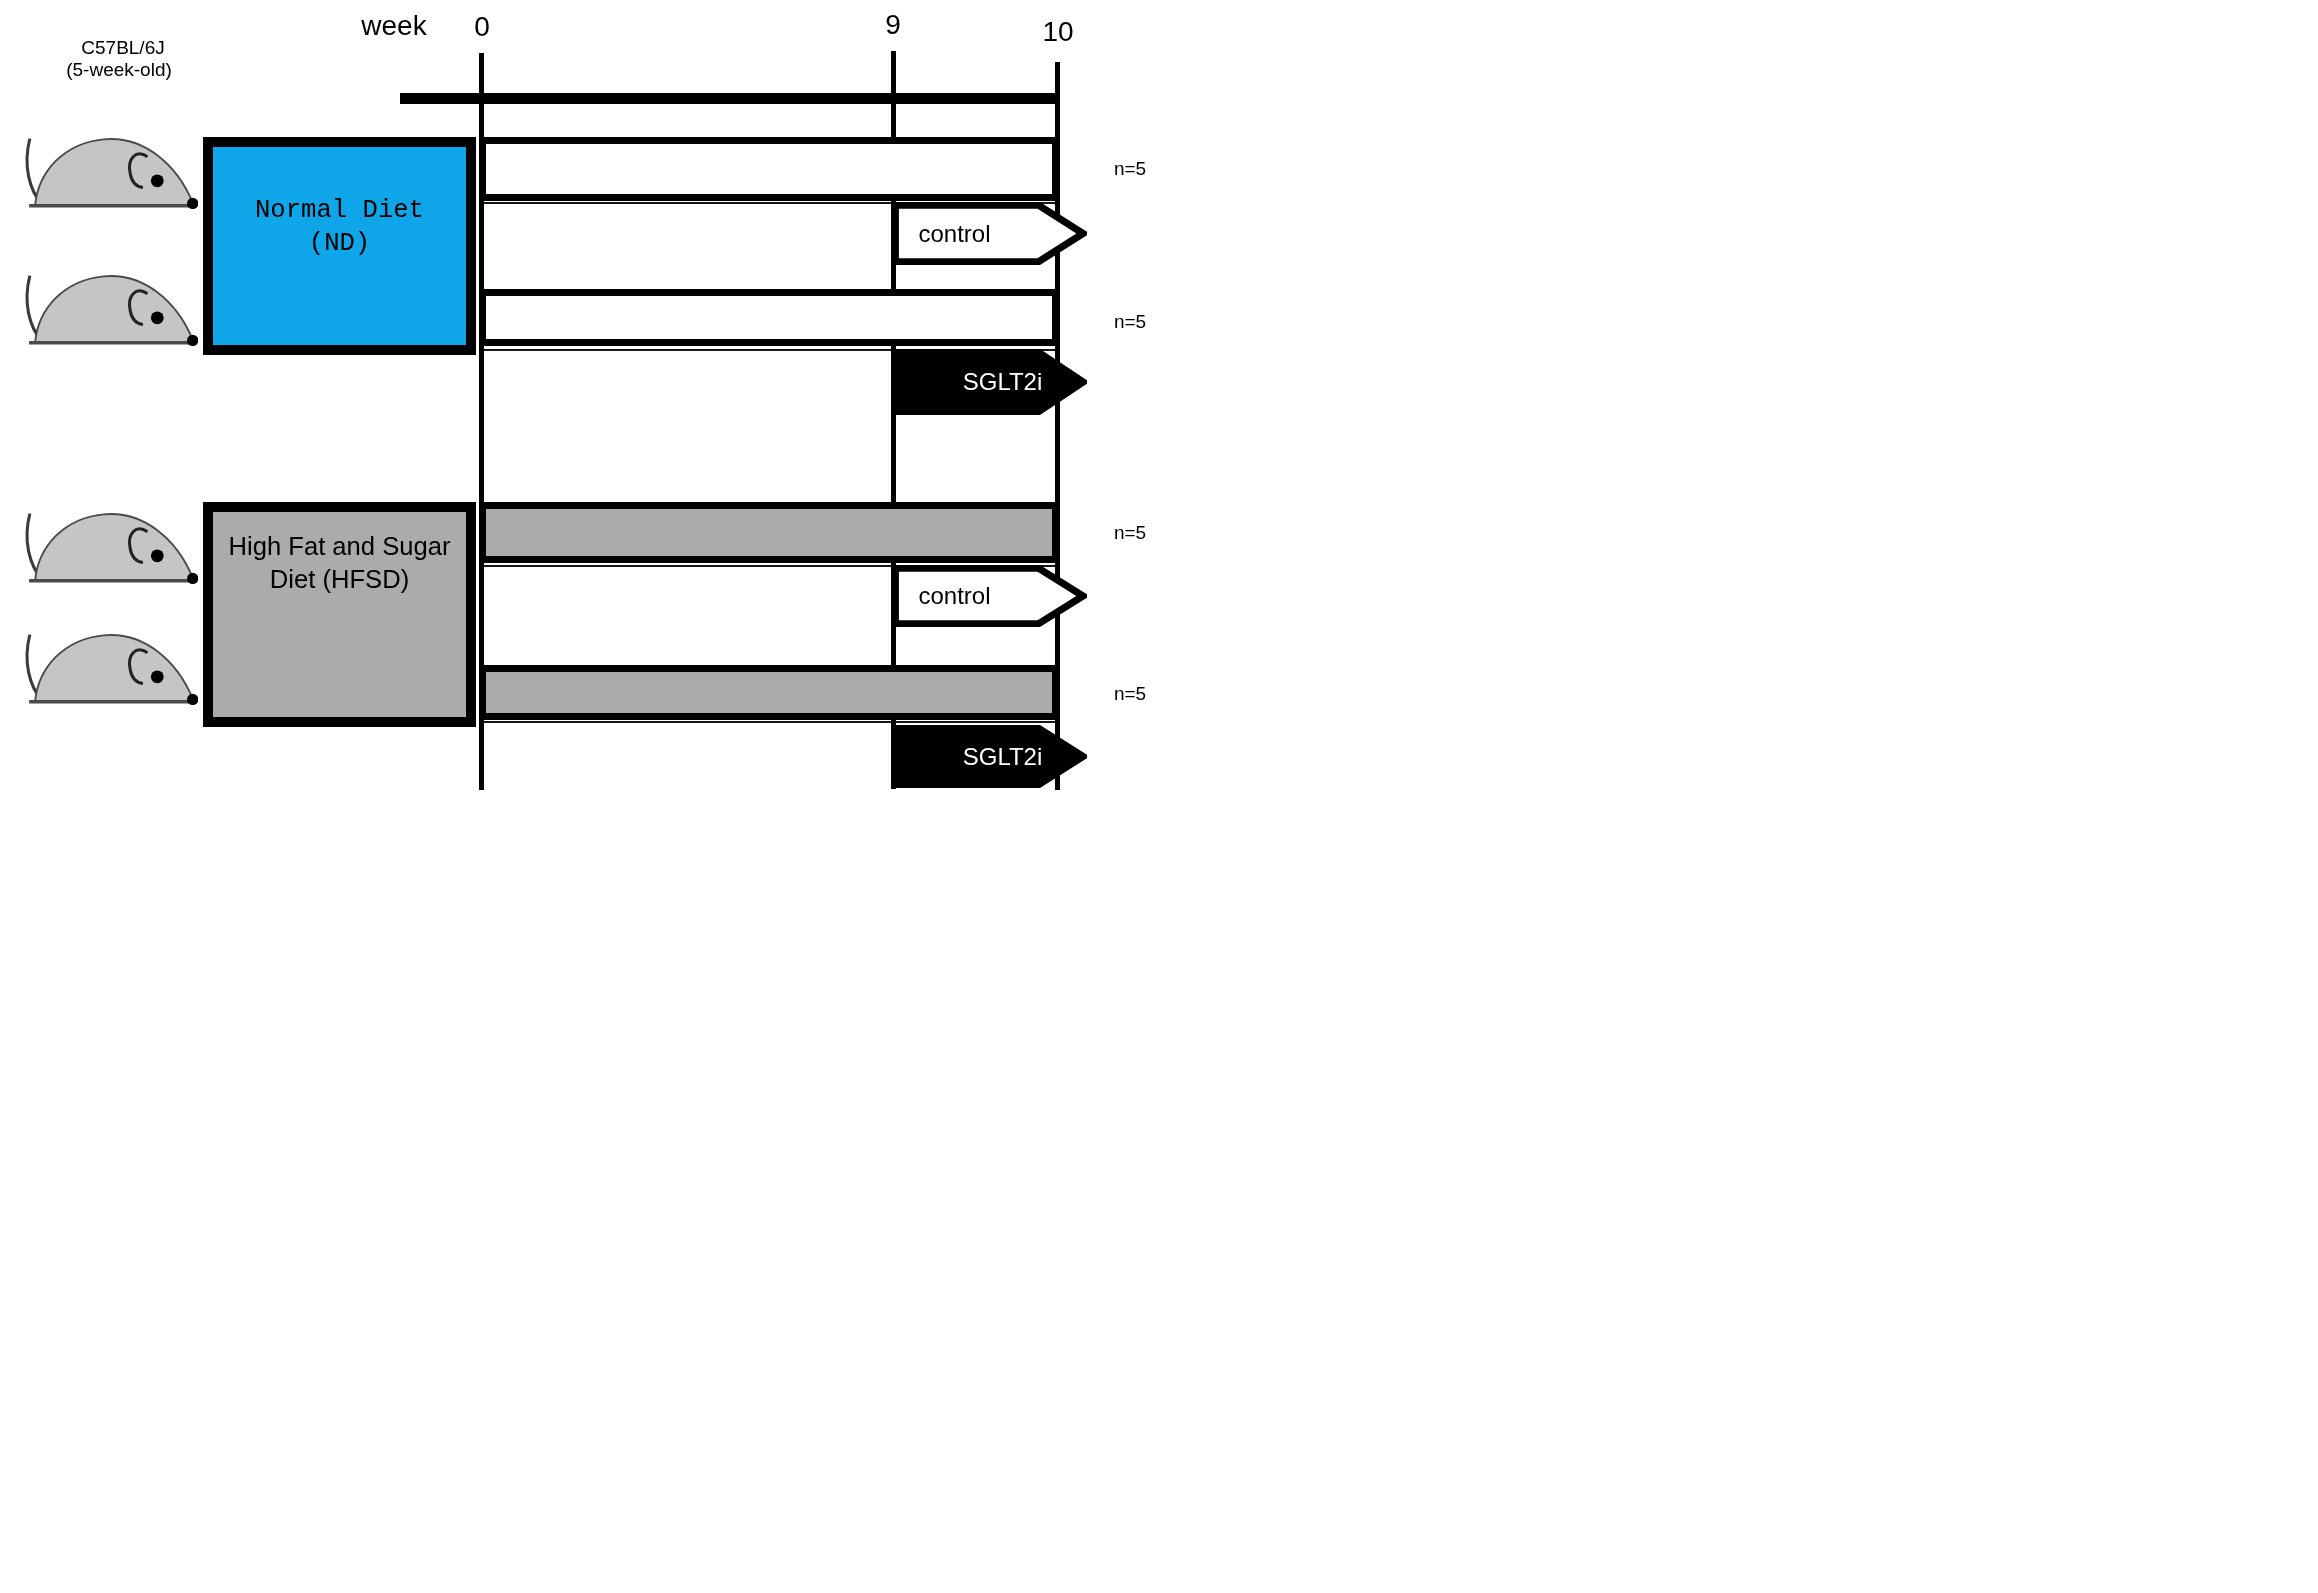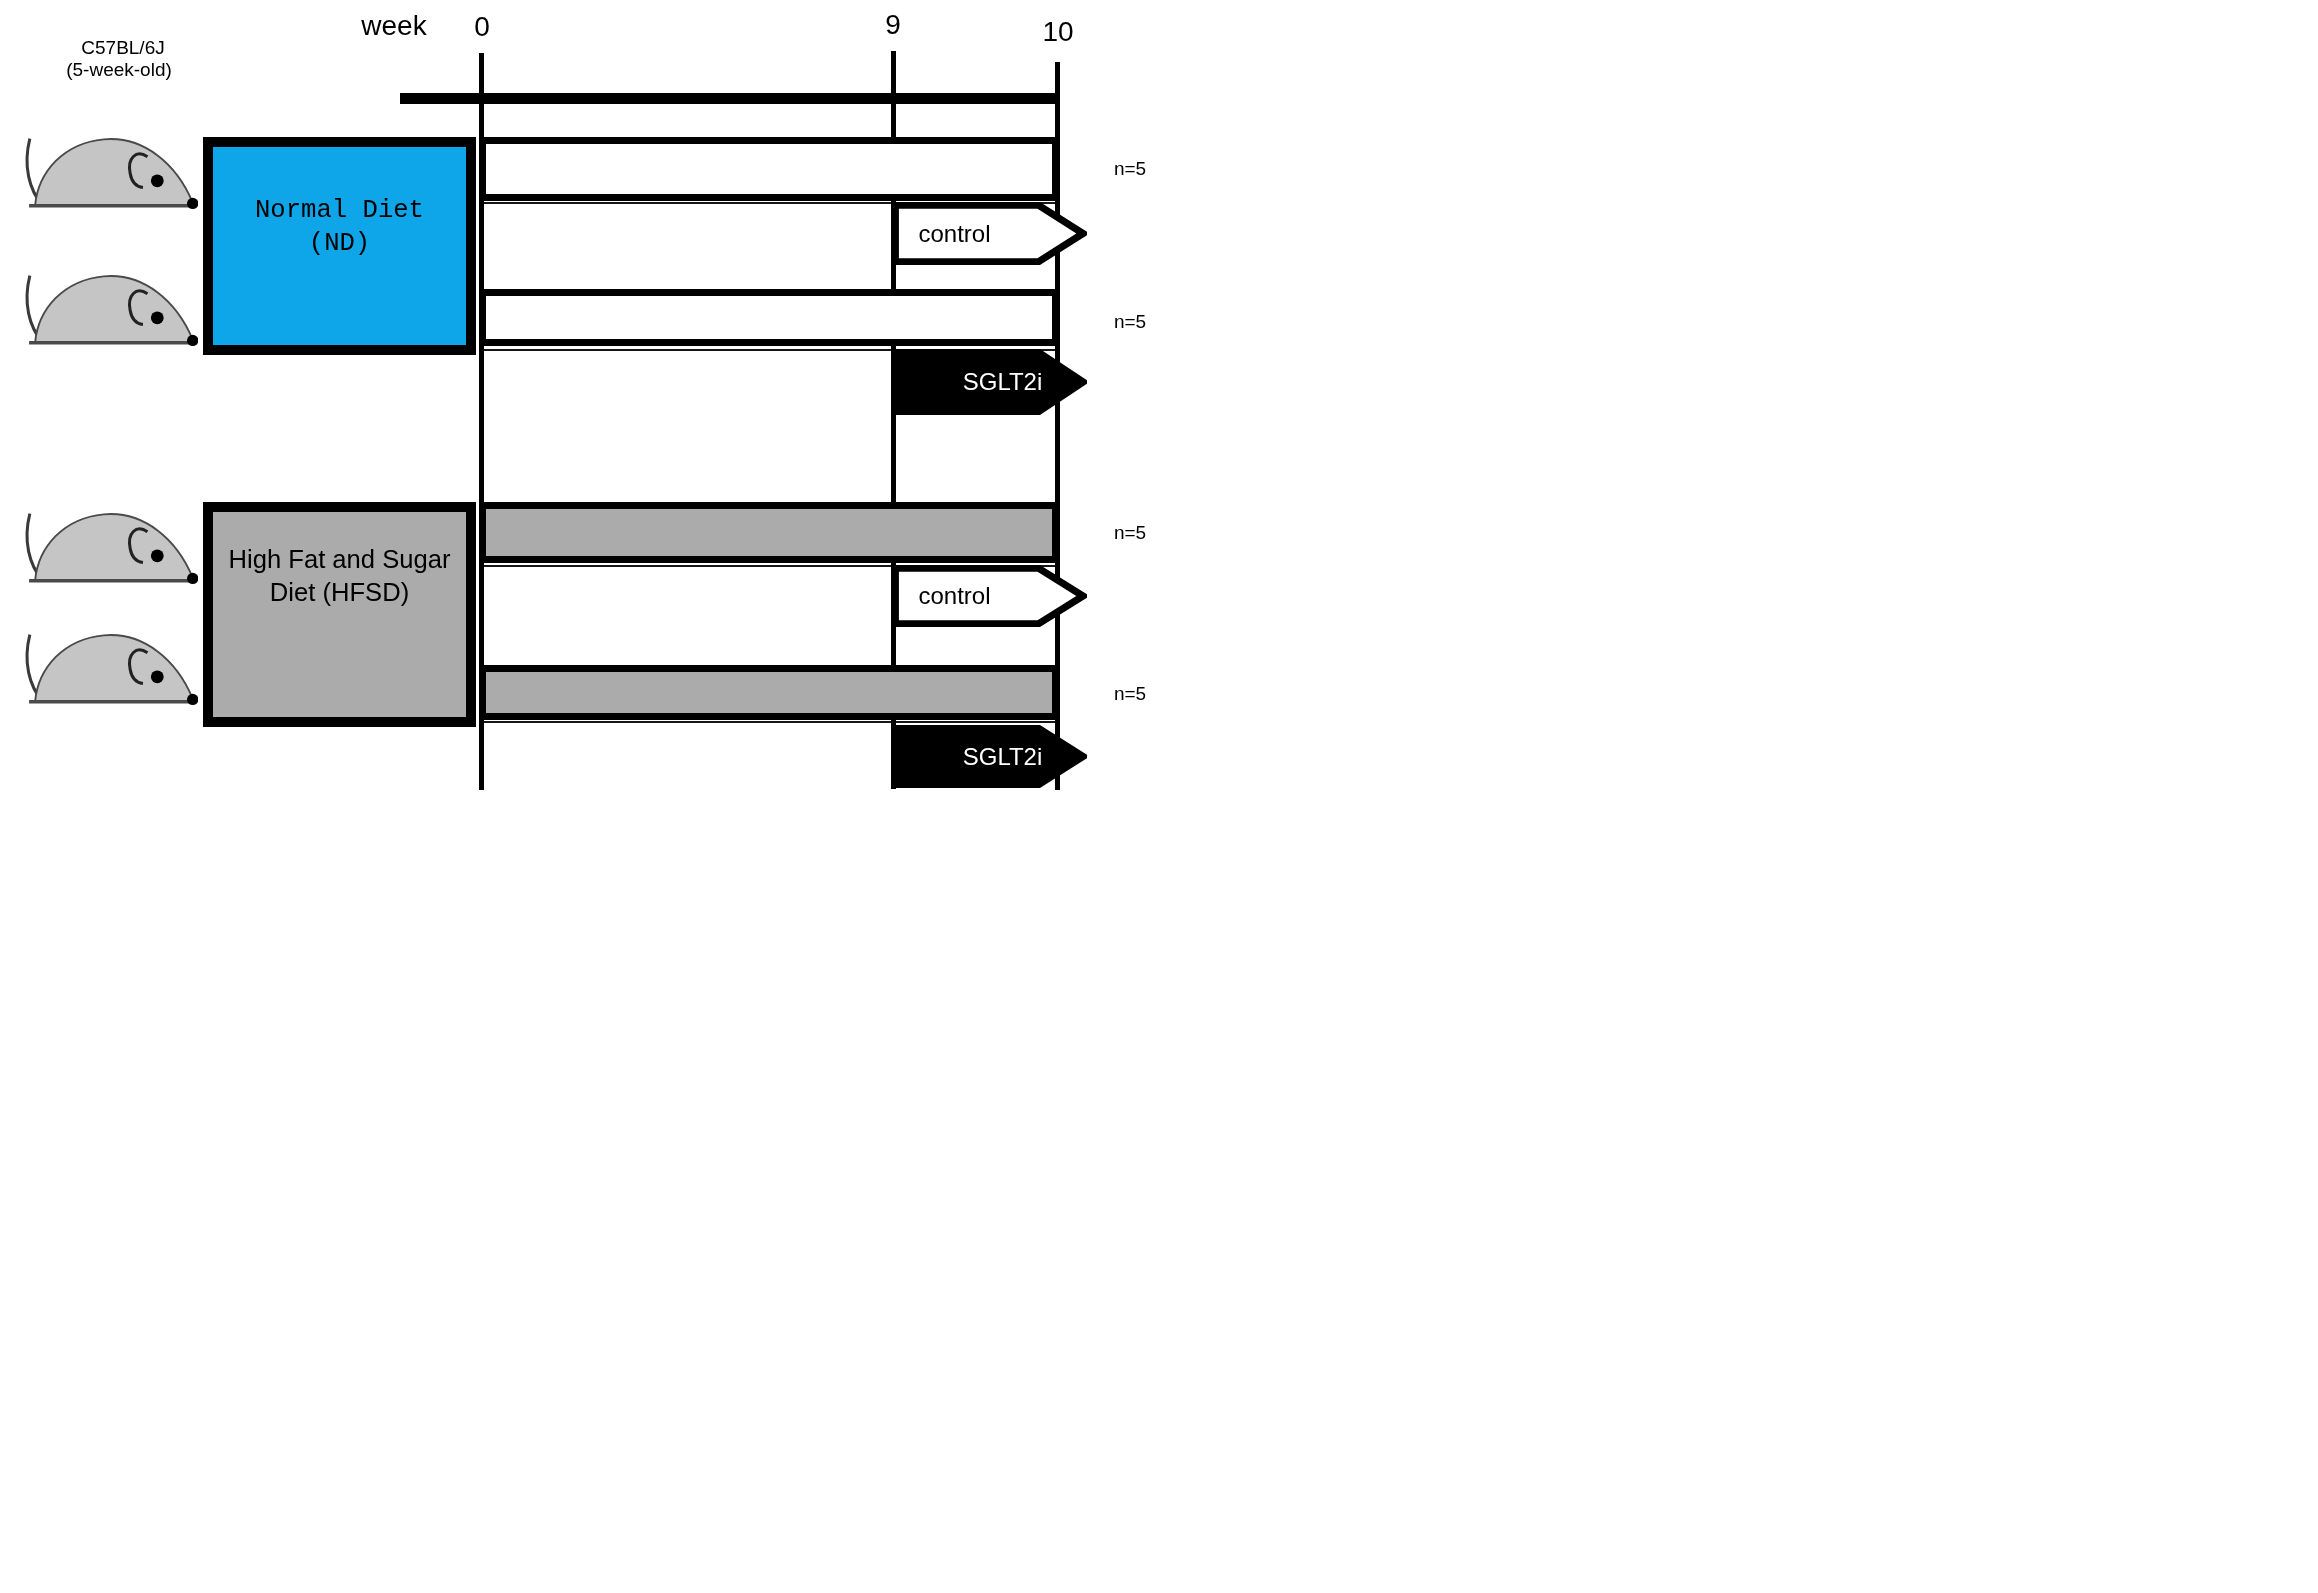--- a/index.html
+++ b/index.html
@@ -49,21 +49,21 @@
     left:203px;width:273px;
     border:10.5px solid #000;
     box-sizing:border-box;
     z-index:3;
     text-align:center;
   }
   .diet-box .center-lines{
     font-size:25.6px;line-height:33px;
   }
   .nd-lines{padding-top:47px;}
-  .hfsd-lines{padding-top:18px;margin-top:13px;}
+  .hfsd-lines{padding-top:18px;}
   .detail-lines{
     text-align:left;
     font-size:25.6px;line-height:35px;
     padding-left:6px;
     margin-top:25.6px;
   }
   
   .lbl{
     position:absolute;
     transform:translate(-50%,-50%);

